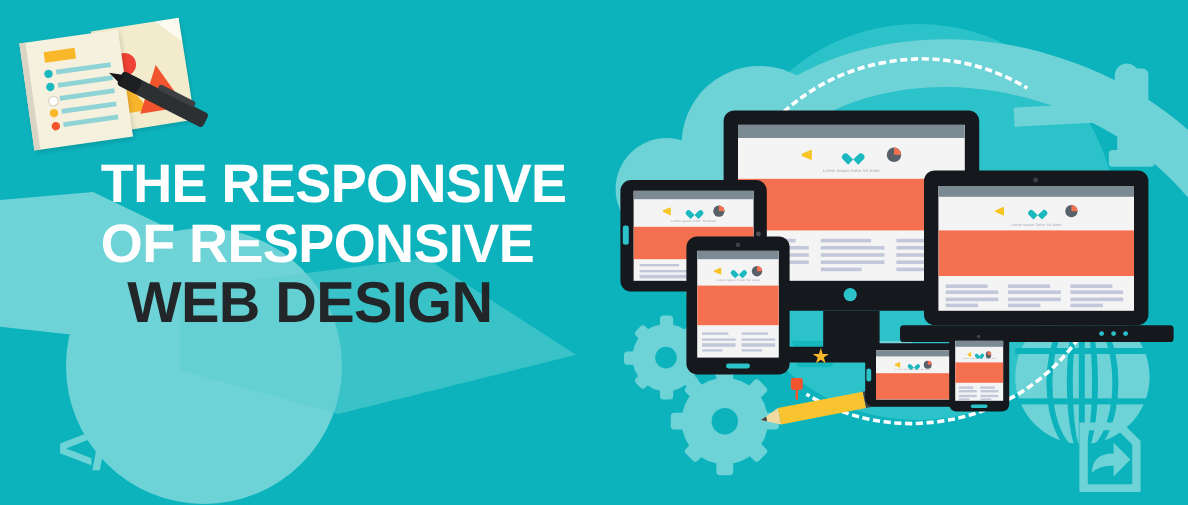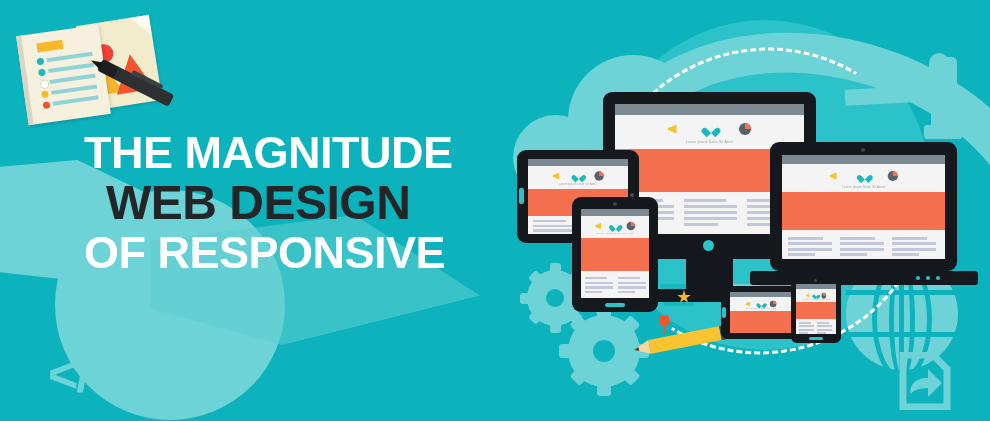--- a/index.html
+++ b/index.html
@@ -231,23 +231,23 @@
     </div>
     <div class="pen">
       <div class="body"></div>
         <div class="clip"></div>
         <div class="grip"></div>
         <div class="tip"></div>
     </div>
   </div>
 
   <div class="headline">
-    <div class="l l1">THE MAGNITUDE</div>
+    <div class="l l1">THE RESPONSIVE</div>
+    <div class="l l2">OF RESPONSIVE</div>
     <div class="l l3">WEB DESIGN</div>
-    <div class="l l2">OF RESPONSIVE</div>
   </div>
 
   <div class="device" style="left:603px;top:92px;width:213px;height:167px;border-radius:9px;">
     <div class="screen" style="left:12px;top:12px;right:12px;height:130px;">
       <div class="topbar" style="height:11px;"></div>
       <div class="iconrow" style="top:17px;height:16px;">
         <div class="mini-mega"></div>
         <div class="mini-heart"></div>
         <div class="mini-pie"></div>
       </div>

